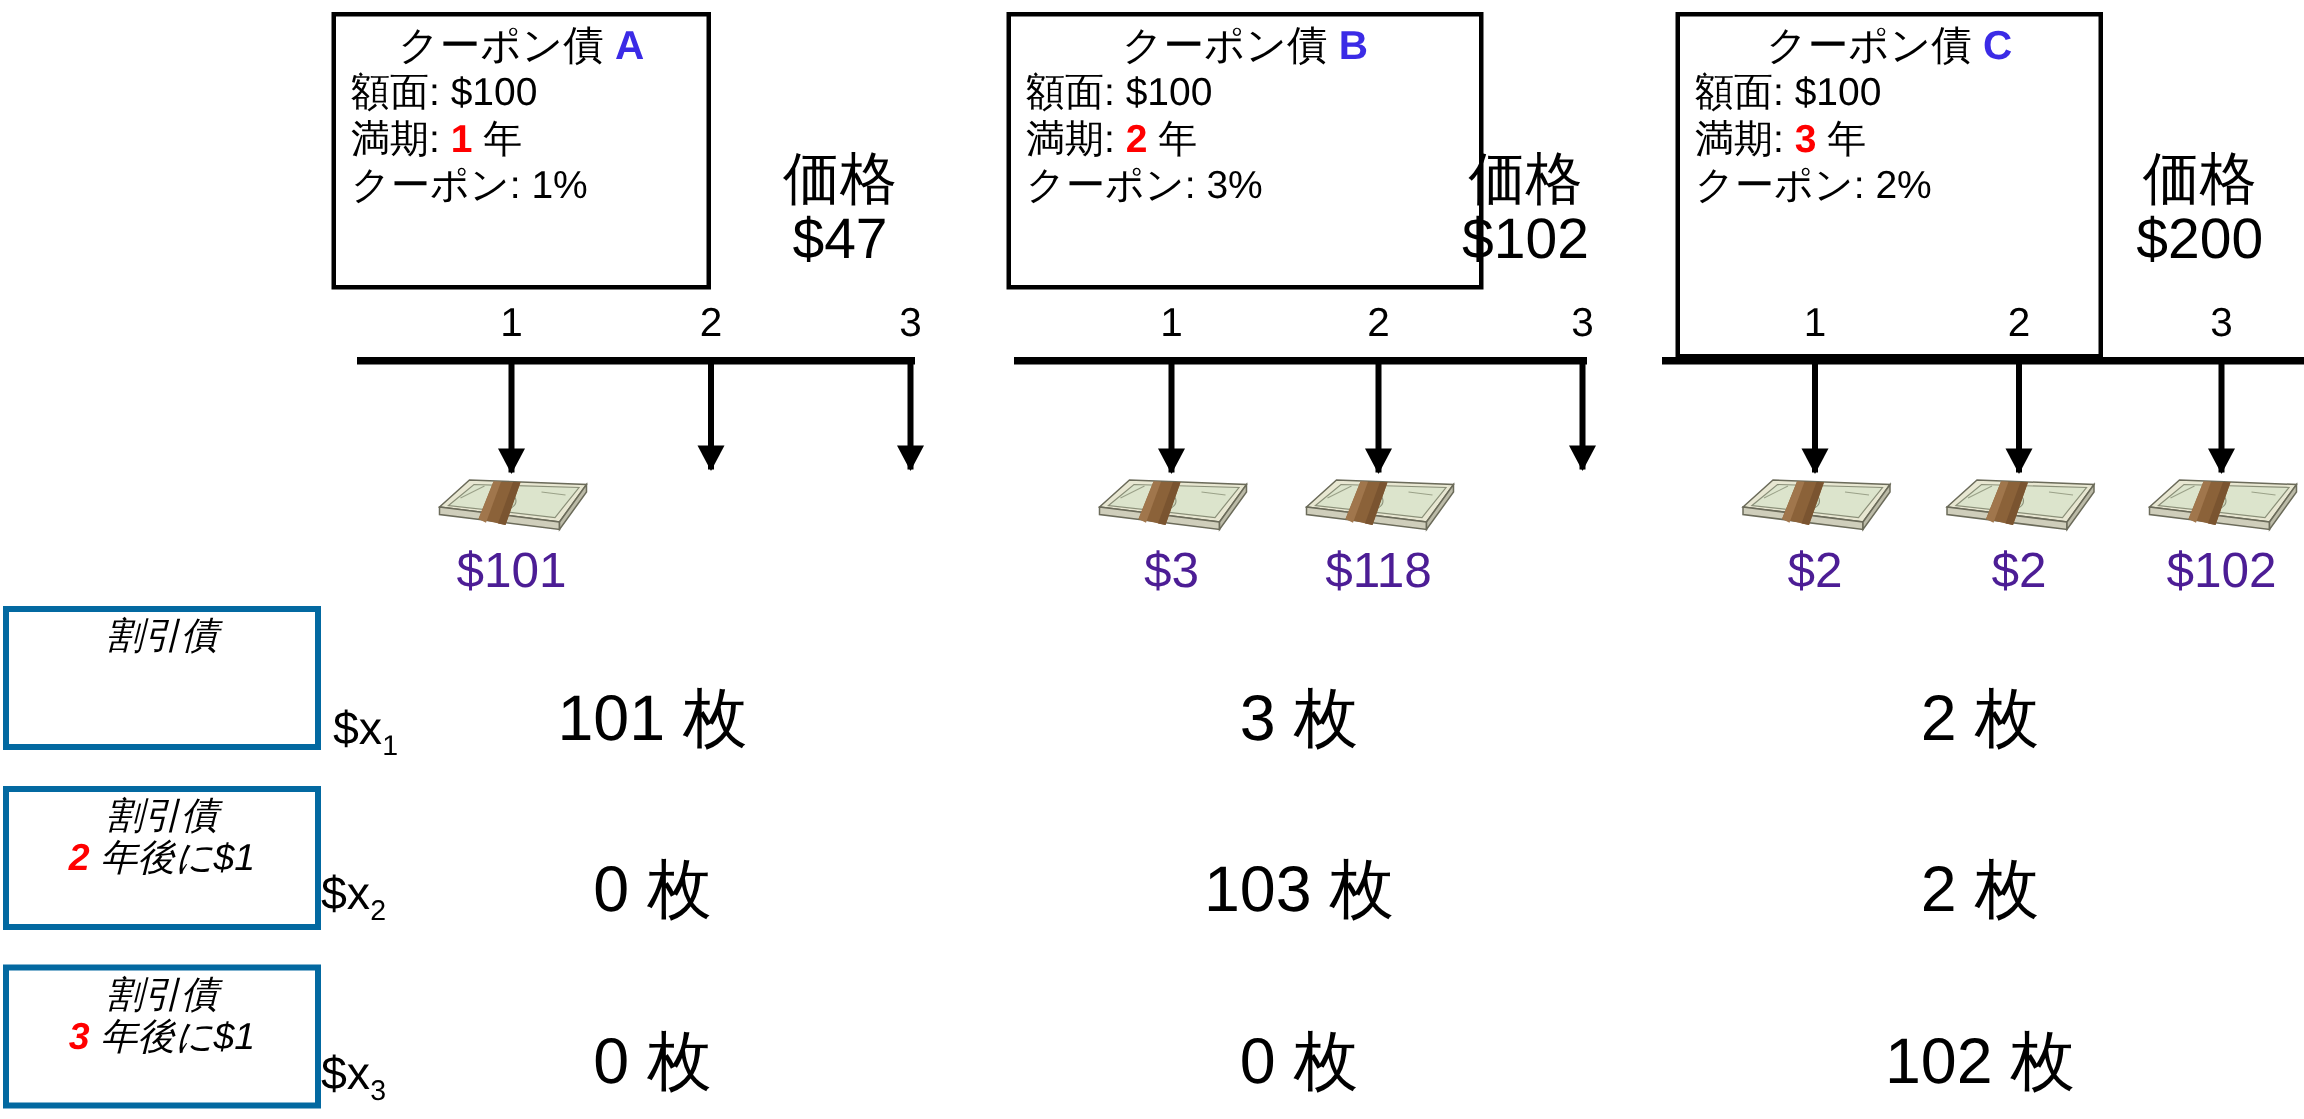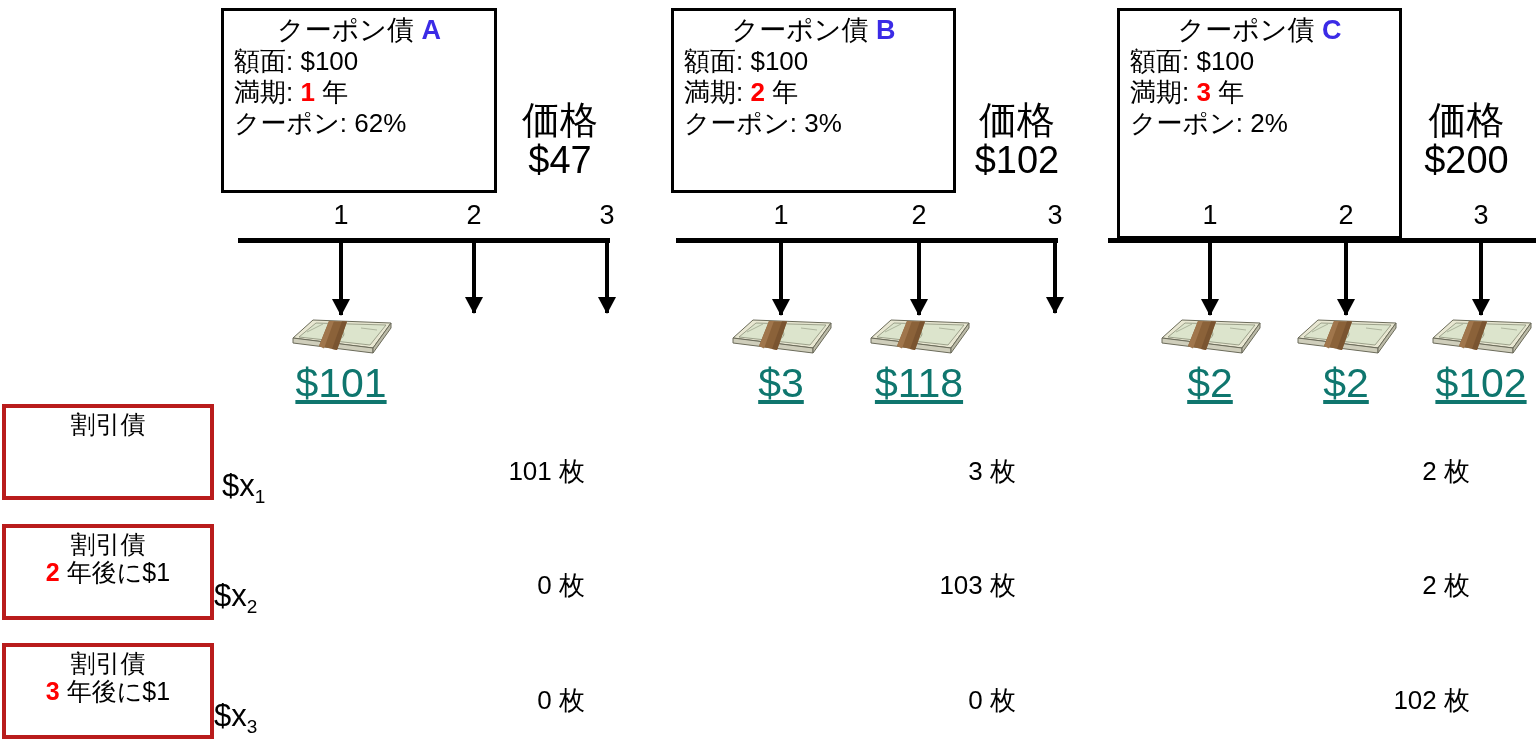--- a/index.html
+++ b/index.html
@@ -77,77 +77,77 @@
   
   .cash{
     position:absolute;
     width:108px;height:46px;
     margin-left:-54px;
   }
   .cash svg{display:block;width:108px;height:46px;}
 
   .cash-amount{
     position:absolute;
-    font-size:41px;
-    color:#0f766e;
+    font-size:33px;
+    color:#4c1d95;
     text-align:center;
     width:180px;
     margin-left:-90px;
     white-space:nowrap;
     line-height:1;
-    text-decoration:underline;
   }
 
   
   .disc-box{
     position:absolute;
-    border:4px solid #b91c1c;
+    border:4px solid #0369a1;
     background:#fff;
     box-sizing:border-box;
     text-align:center;
     padding-top:2px;
+    font-style:italic;
   }
   .disc-l1{font-size:25px;line-height:1.12;}
   .disc-l2{font-size:25px;line-height:1.12;white-space:nowrap;}
   .disc-l2 .yr{color:#FF0000;font-weight:bold;}
 
   .xvar{
     position:absolute;
     font-size:31px;
     white-space:nowrap;
     line-height:1;
   }
   .xvar sub{font-size:19px;}
 
   
   .qty{
     position:absolute;
-    font-size:26px;
-    text-align:right;
+    font-size:43px;
+    text-align:center;
     width:300px;
     margin-left:-150px;
     white-space:nowrap;
     line-height:1;
   }
 </style>
 </head>
 <body>
 
-<div class="bond-card" style="left:221px;top:8px;width:276px;height:185px;">
+<div class="bond-card" style="left:221px;top:8px;width:253px;height:185px;">
   <div class="bond-title">
     <span>クーポン債</span>
     <span class="mark">A</span>
   </div>
   <div class="bond-line">額面: $100</div>
   <div class="bond-line">
     <span>満期:</span>
     <span class="yr">1</span>
     <span>年</span>
   </div>
-  <div class="bond-line">クーポン: 62%</div>
+  <div class="bond-line">クーポン: 1%</div>
 </div>
 <div class="price-block" style="left:505px;top:100px;width:110px;">
   <div class="price-word">価格</div>
   <div class="price-val">$47</div>
 </div>
 
 <div class="timeline" style="left:238px;top:238px;width:372px;">
   <div class="tl-axis" style="width:372px;"></div>
   <div class="tick-label" style="left:103px;">1</div>
   <div class="tick-label" style="left:236px;">2</div>
@@ -167,21 +167,21 @@
       <path d="M20,22 L36,14" stroke="#9aa188" stroke-width="0.7"></path>
       <path d="M74,18 L90,20" stroke="#9aa188" stroke-width="0.7"></path>
       <polygon points="42,11 60,11.5 50,40 32,36" fill="#8B6239"></polygon>
       <polygon points="42,11 47,11.1 37,38.5 32,36" fill="#A0764C"></polygon>
       <polygon points="55,11.3 60,11.5 50,40 45,39" fill="#7A5430"></polygon>
     </svg>
   </div>
   <div class="cash-amount" style="left:103px;top:125px;">$101</div>
 </div>
 
-<div class="bond-card" style="left:671px;top:8px;width:285px;height:185px;">
+<div class="bond-card" style="left:671px;top:8px;width:318px;height:185px;">
   <div class="bond-title">
     <span>クーポン債</span>
     <span class="mark">B</span>
   </div>
   <div class="bond-line">額面: $100</div>
   <div class="bond-line">
     <span>満期:</span>
     <span class="yr">2</span>
     <span>年</span>
   </div>

